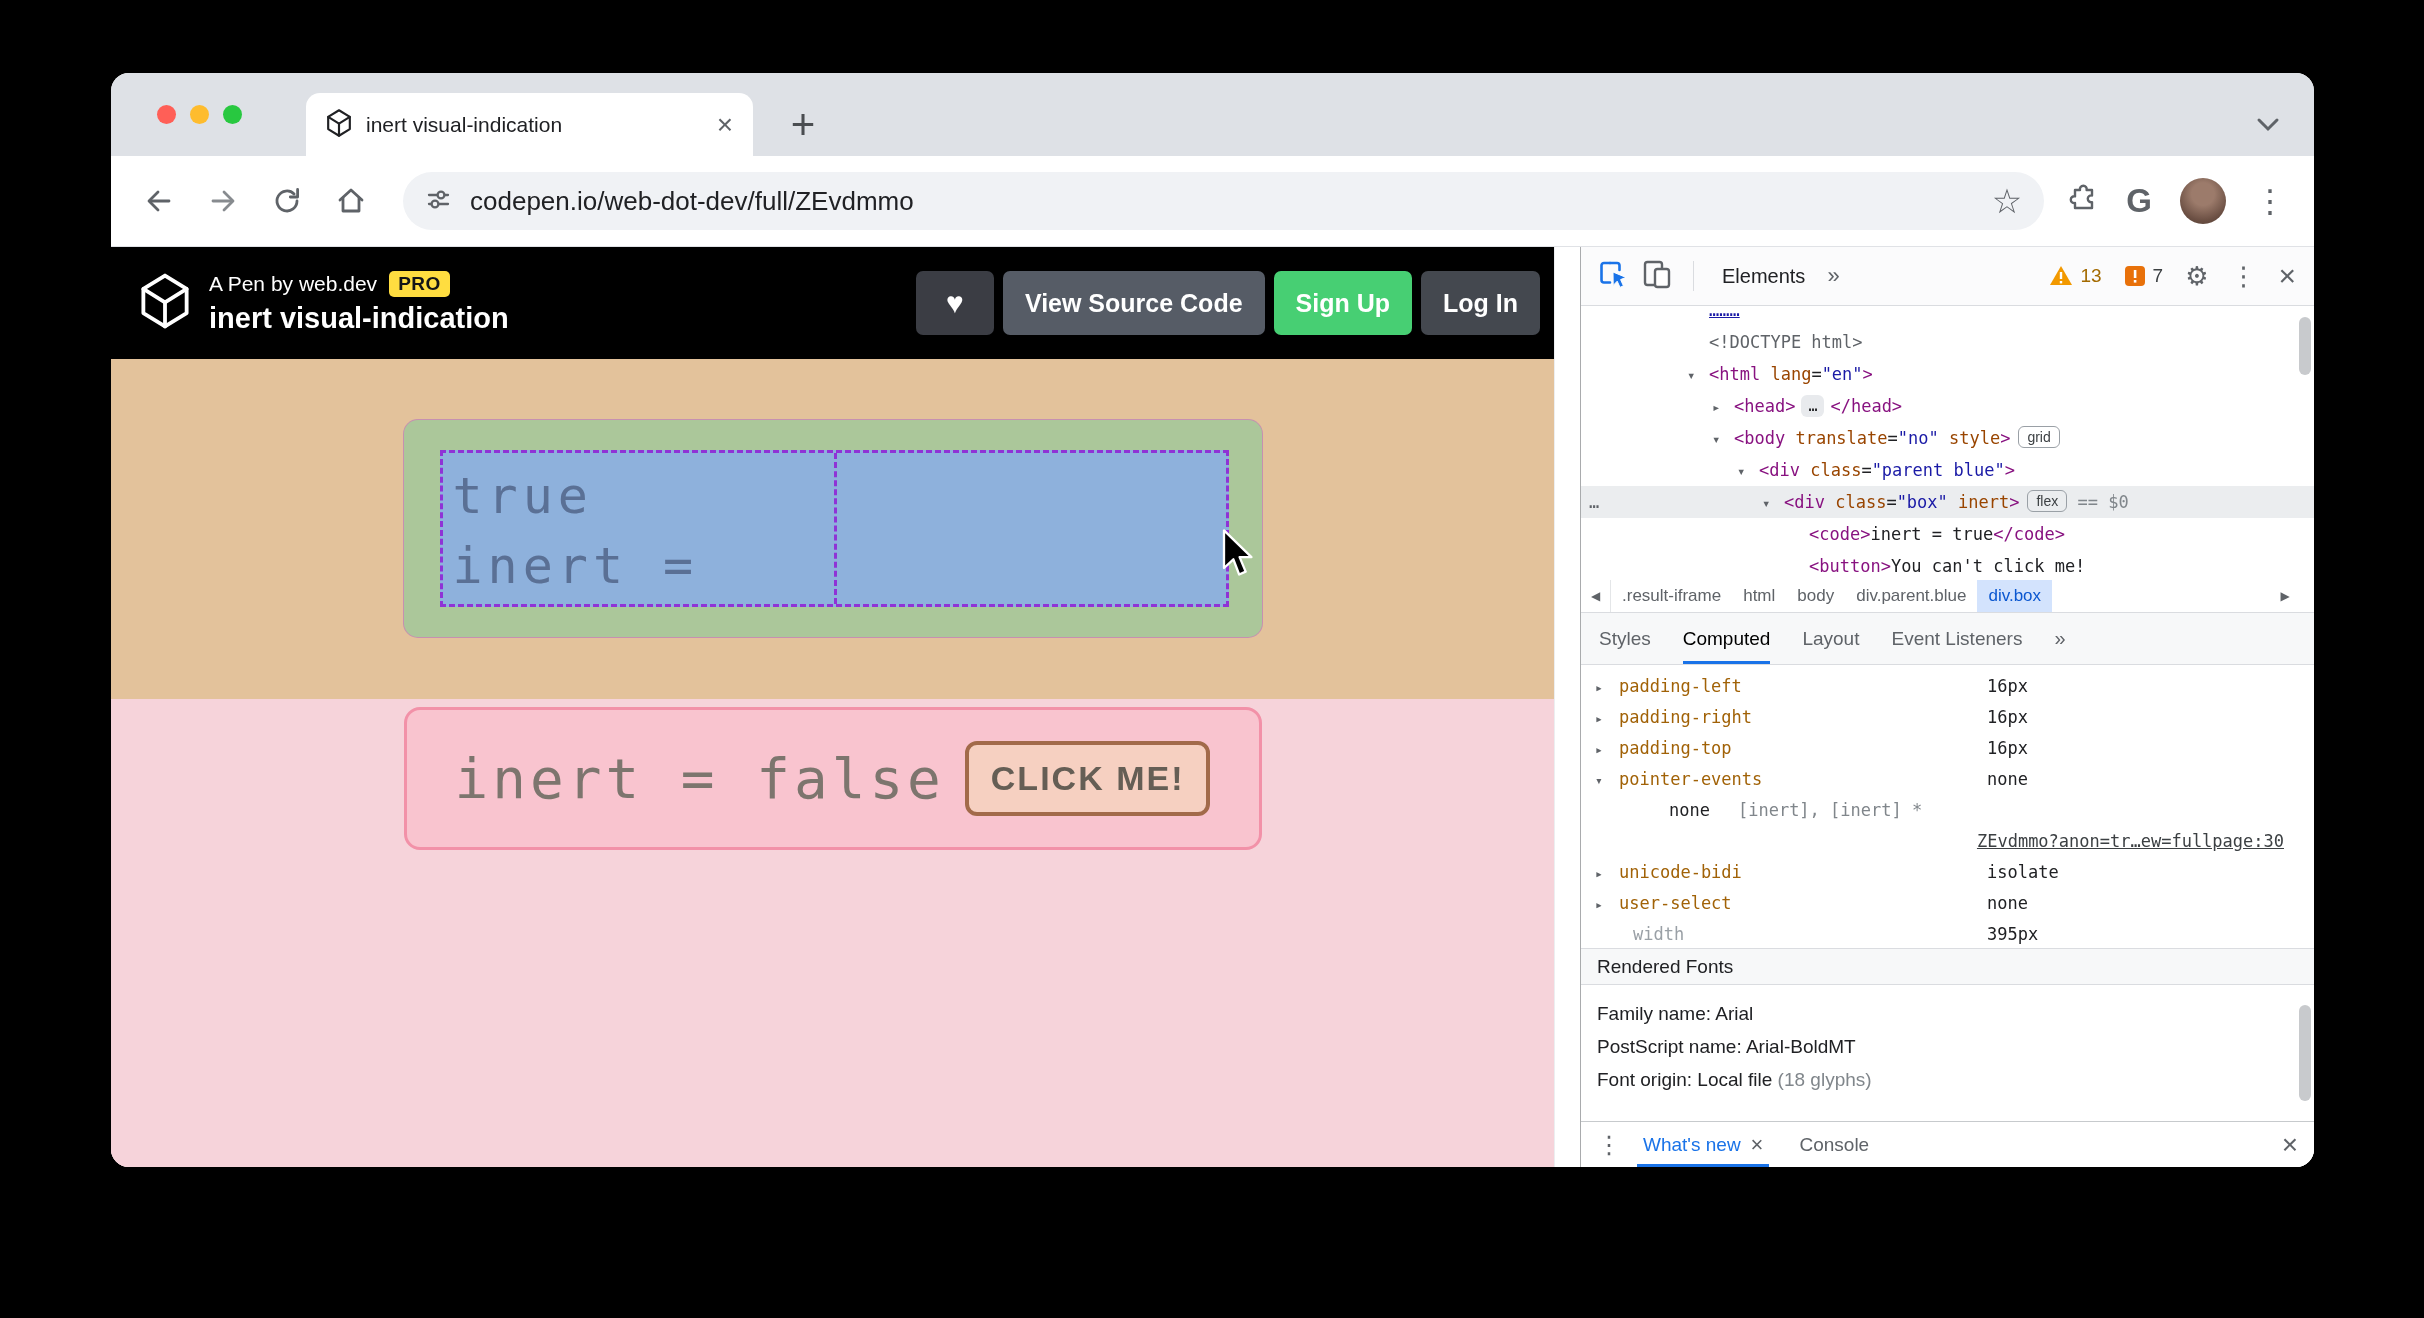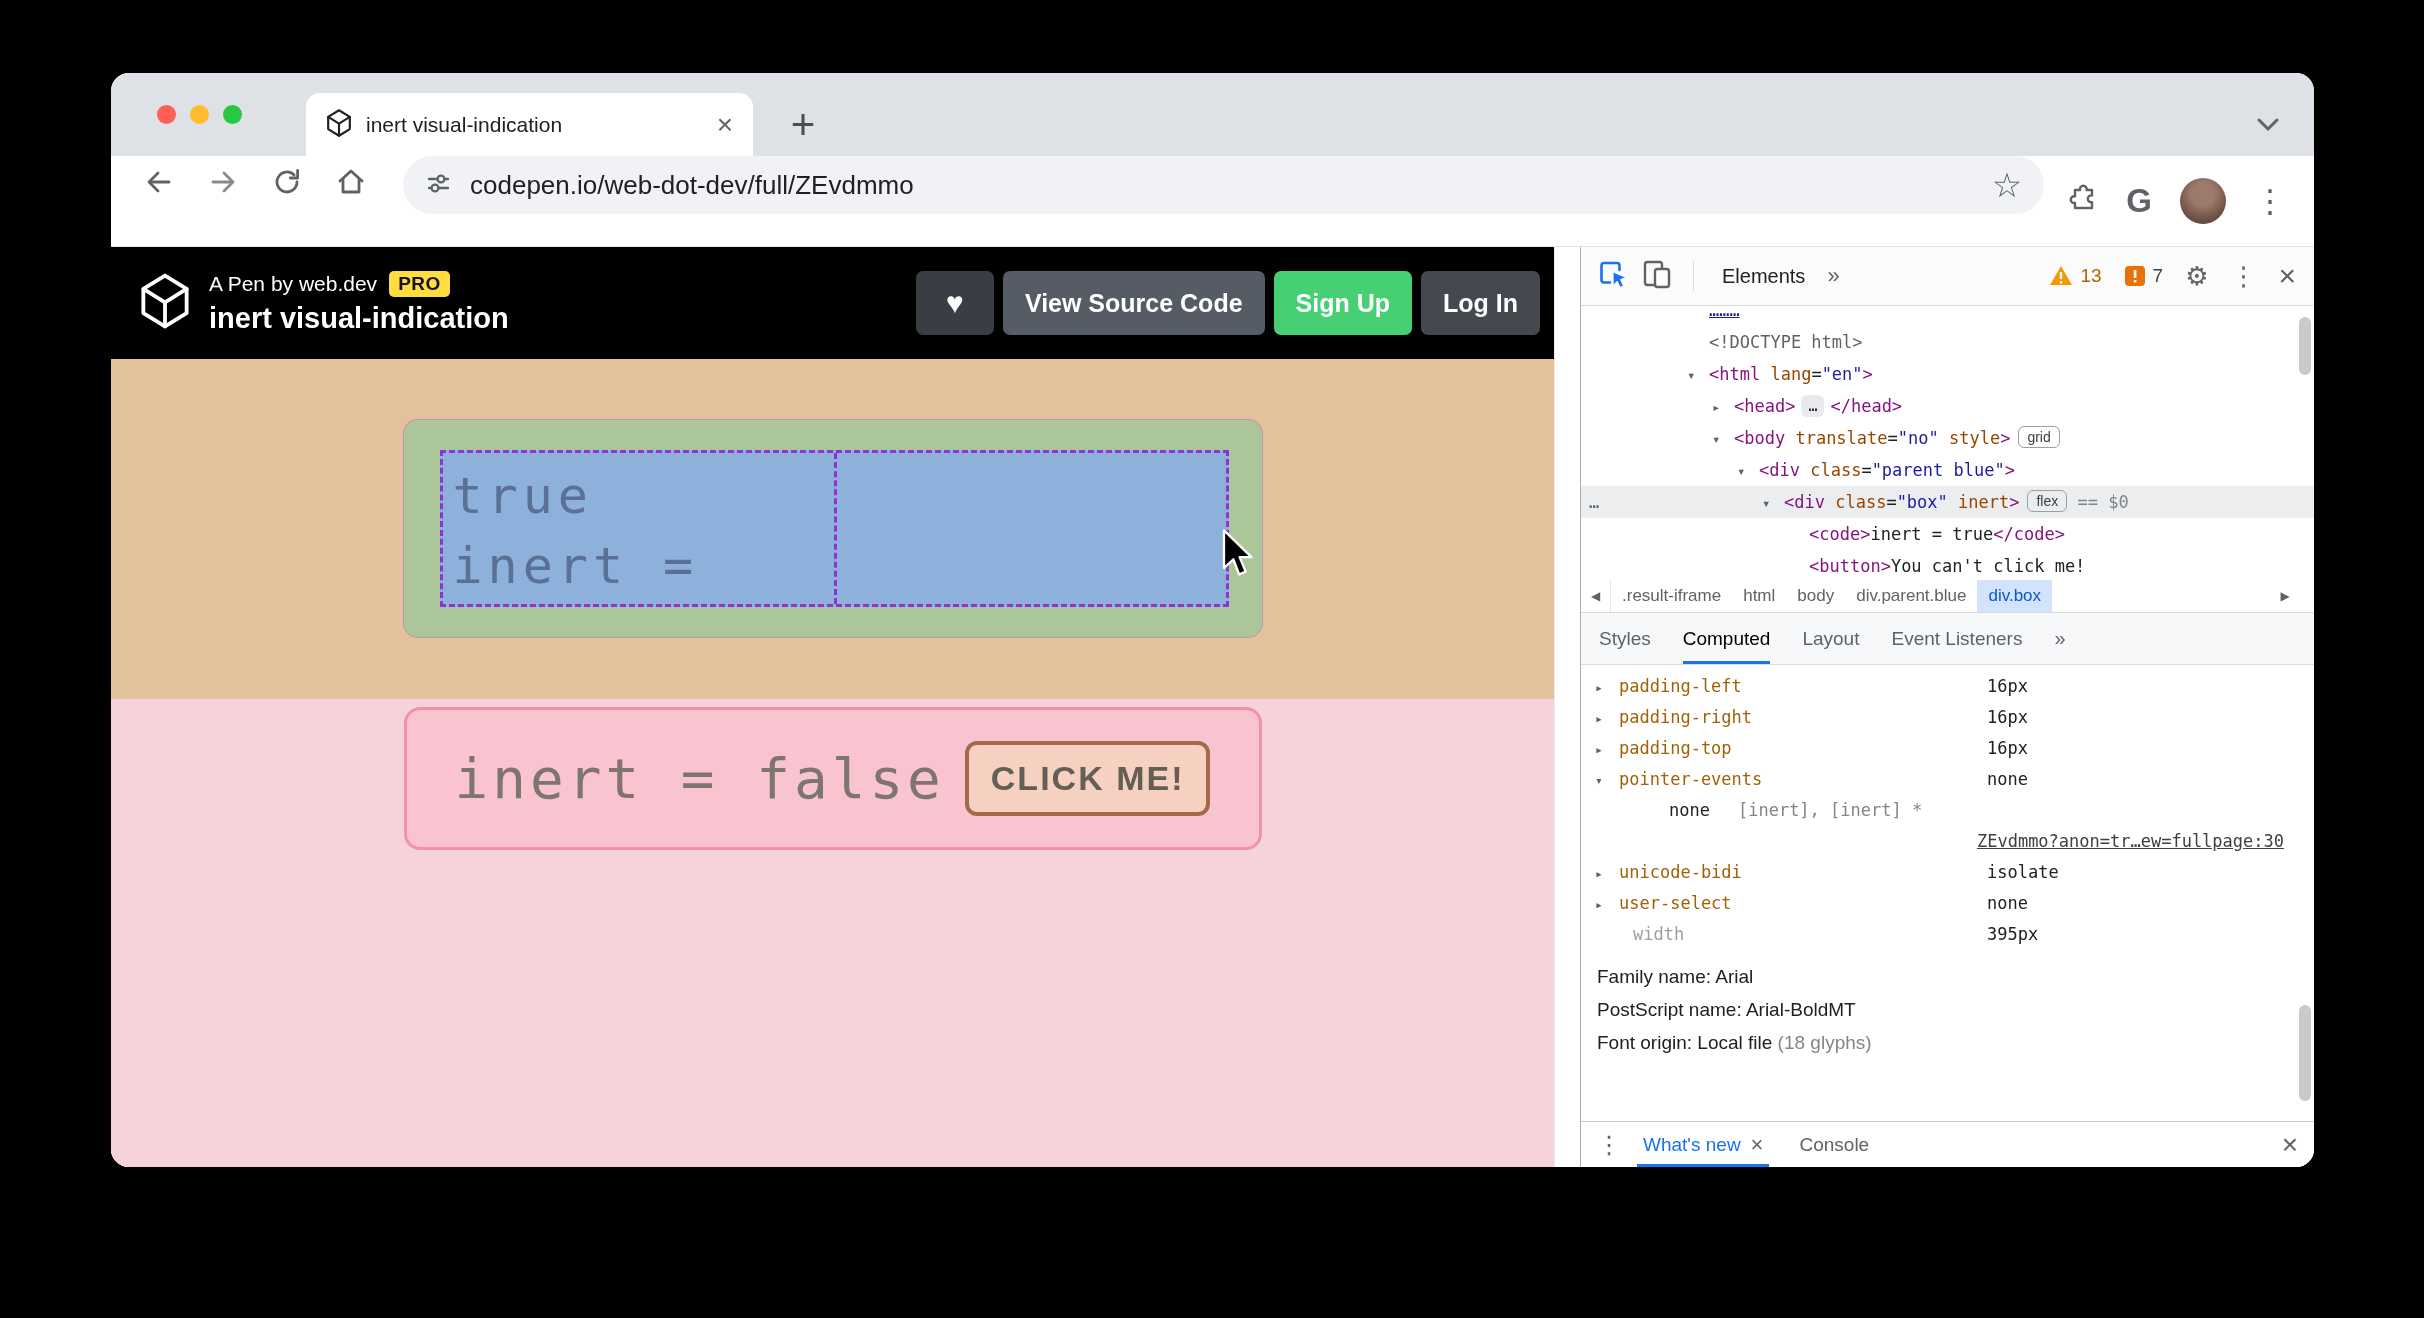--- a/index.html
+++ b/index.html
@@ -12,21 +12,21 @@
   .traffic{position:absolute;left:46px;top:32px;display:flex;gap:14px;}
   .light{width:19px;height:19px;border-radius:50%;}
   .light.red{background:#ff5f57}.light.yellow{background:#febc2e}.light.green{background:#28c840}
   .tab{position:absolute;left:195px;top:20px;width:447px;height:63px;background:#fff;border-radius:14px 14px 0 0;display:flex;align-items:center;padding:0 20px;gap:14px;}
   .tab-title{flex:1;font-size:21px;color:#202124;white-space:nowrap;overflow:hidden;}
   .tab-close{font-size:28px;color:#5f6368;line-height:1;}
   .newtab-btn{position:absolute;left:664px;top:24px;width:56px;height:56px;display:flex;align-items:center;justify-content:center;font-size:42px;font-weight:300;color:#4a4d51;}
   .tabsearch-btn{position:absolute;right:22px;top:28px;width:48px;height:48px;display:flex;align-items:center;justify-content:center;}
 
   
-  .toolbar{height:91px;background:#fff;display:flex;padding:0 22px;border-bottom:1px solid #e0e2e6;}
+  .toolbar{height:91px;background:#fff;display:flex;align-items:center;padding:0 22px;border-bottom:1px solid #e0e2e6;}
   .nav-icon{width:52px;height:52px;display:flex;align-items:center;justify-content:center;flex:none;margin-right:12px;}
   .urlbar{flex:1;height:58px;background:#f0f2f5;border-radius:29px;display:flex;align-items:center;padding:0 22px;margin:0 14px;}
   .url-text{font-size:26px;color:#202124;margin-left:18px;flex:1;white-space:nowrap;overflow:hidden;}
   .star{font-size:34px;color:#5f6368;}
   .right-icons{display:flex;align-items:center;gap:28px;margin-left:8px;margin-right:6px;}
   .g-icon{font-size:33px;color:#5f6368;font-weight:bold;}
   .avatar{width:46px;height:46px;border-radius:50%;background:radial-gradient(circle at 50% 35%,#9c7b6b 0 30%,#6b4f43 70%,#4e3a31 100%);}
   .kebab-glyph{font-size:32px;color:#5f6368;}
 
   
@@ -340,20 +340,21 @@
           <div class="crow"><span class="twisty">▸</span><span class="cname">padding-right</span><span class="cval">16px</span></div>
           <div class="crow"><span class="twisty">▸</span><span class="cname">padding-top</span><span class="cval">16px</span></div>
           <div class="crow"><span class="twisty">▾</span><span class="cname">pointer-events</span><span class="cval">none</span></div>
           <div class="ctrace"><span>none</span><span class="tsel">[inert], [inert] *</span></div>
           <div class="clink"><span>ZEvdmmo?anon=tr…ew=fullpage:30</span></div>
           <div class="crow"><span class="twisty">▸</span><span class="cname">unicode-bidi</span><span class="cval">isolate</span></div>
           <div class="crow"><span class="twisty">▸</span><span class="cname">user-select</span><span class="cval">none</span></div>
           <div class="crow"><span class="twisty"></span><span class="cname muted">width</span><span class="cval">395px</span></div>
         </div>
 
+      <div class="fonts-header">Rendered Fonts</div>
       <div class="fonts-block">
           <div class="font-line"><span>Family name: Arial</span></div>
           <div class="font-line"><span>PostScript name: Arial-BoldMT</span></div>
           <div class="font-line"><span>Font origin: Local file</span><span class="font-suffix"> (18 glyphs)</span></div>
         </div>
 
       <div class="dt-drawer">
         <span class="drawer-kebab">⋮</span>
         <span class="drawer-tab active">
           <span>What's new</span>

